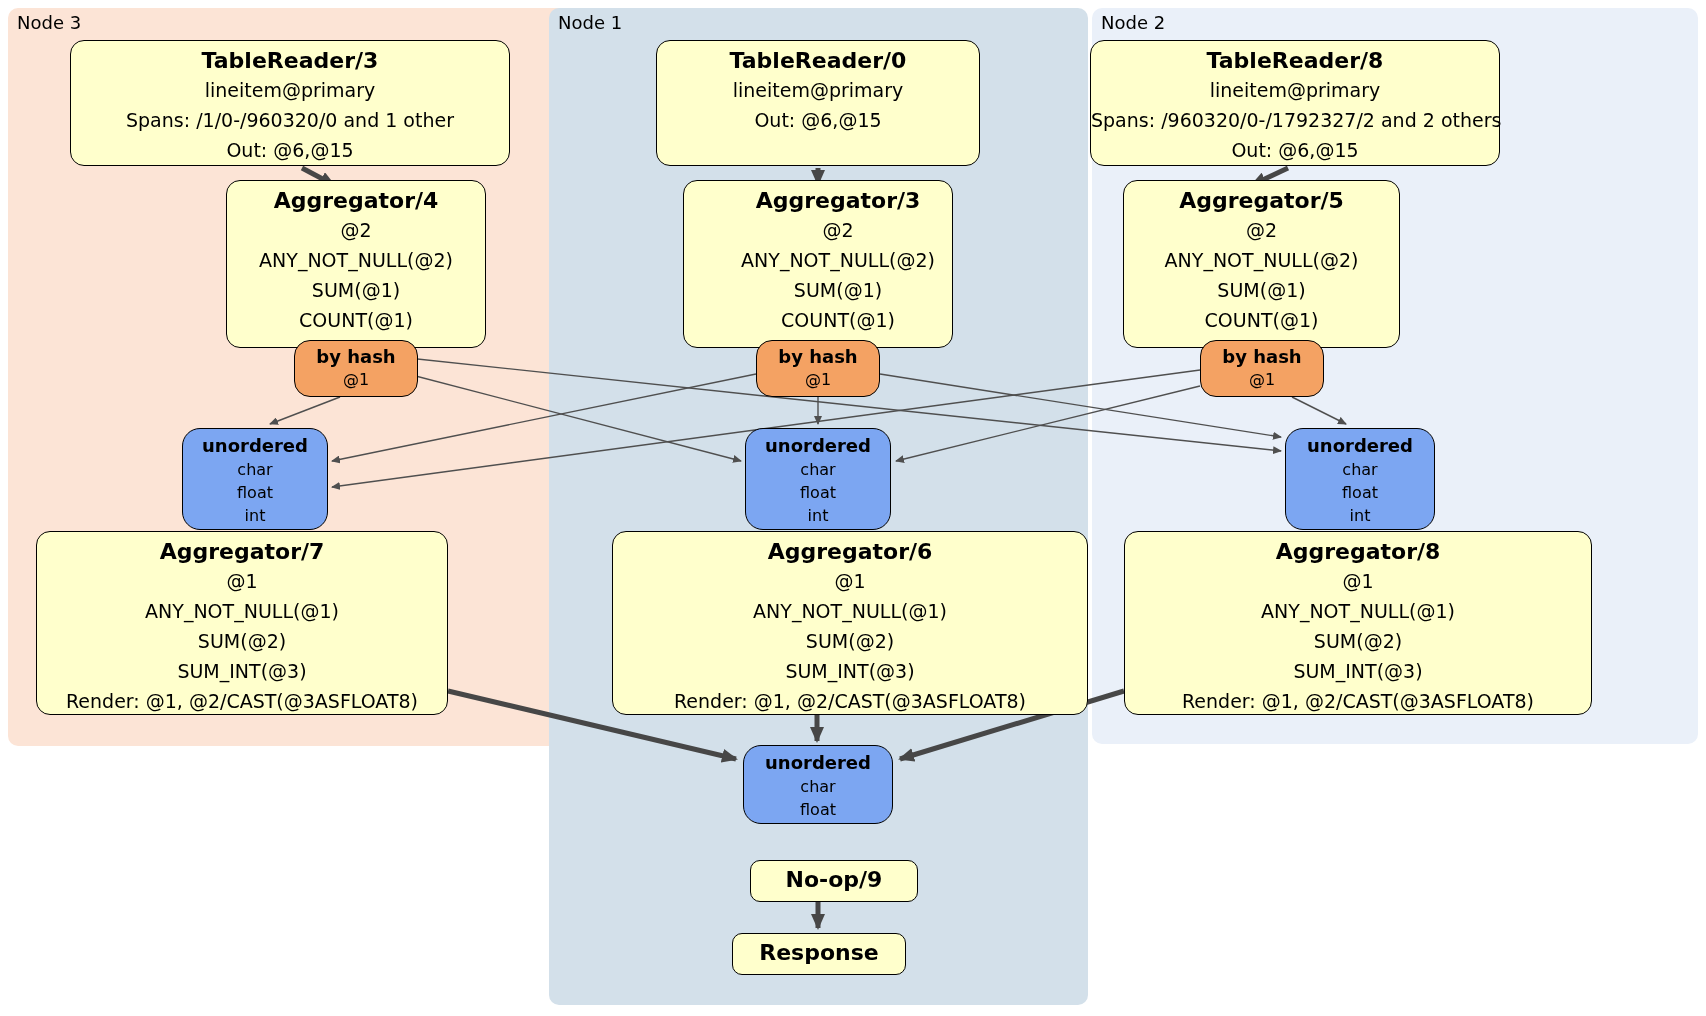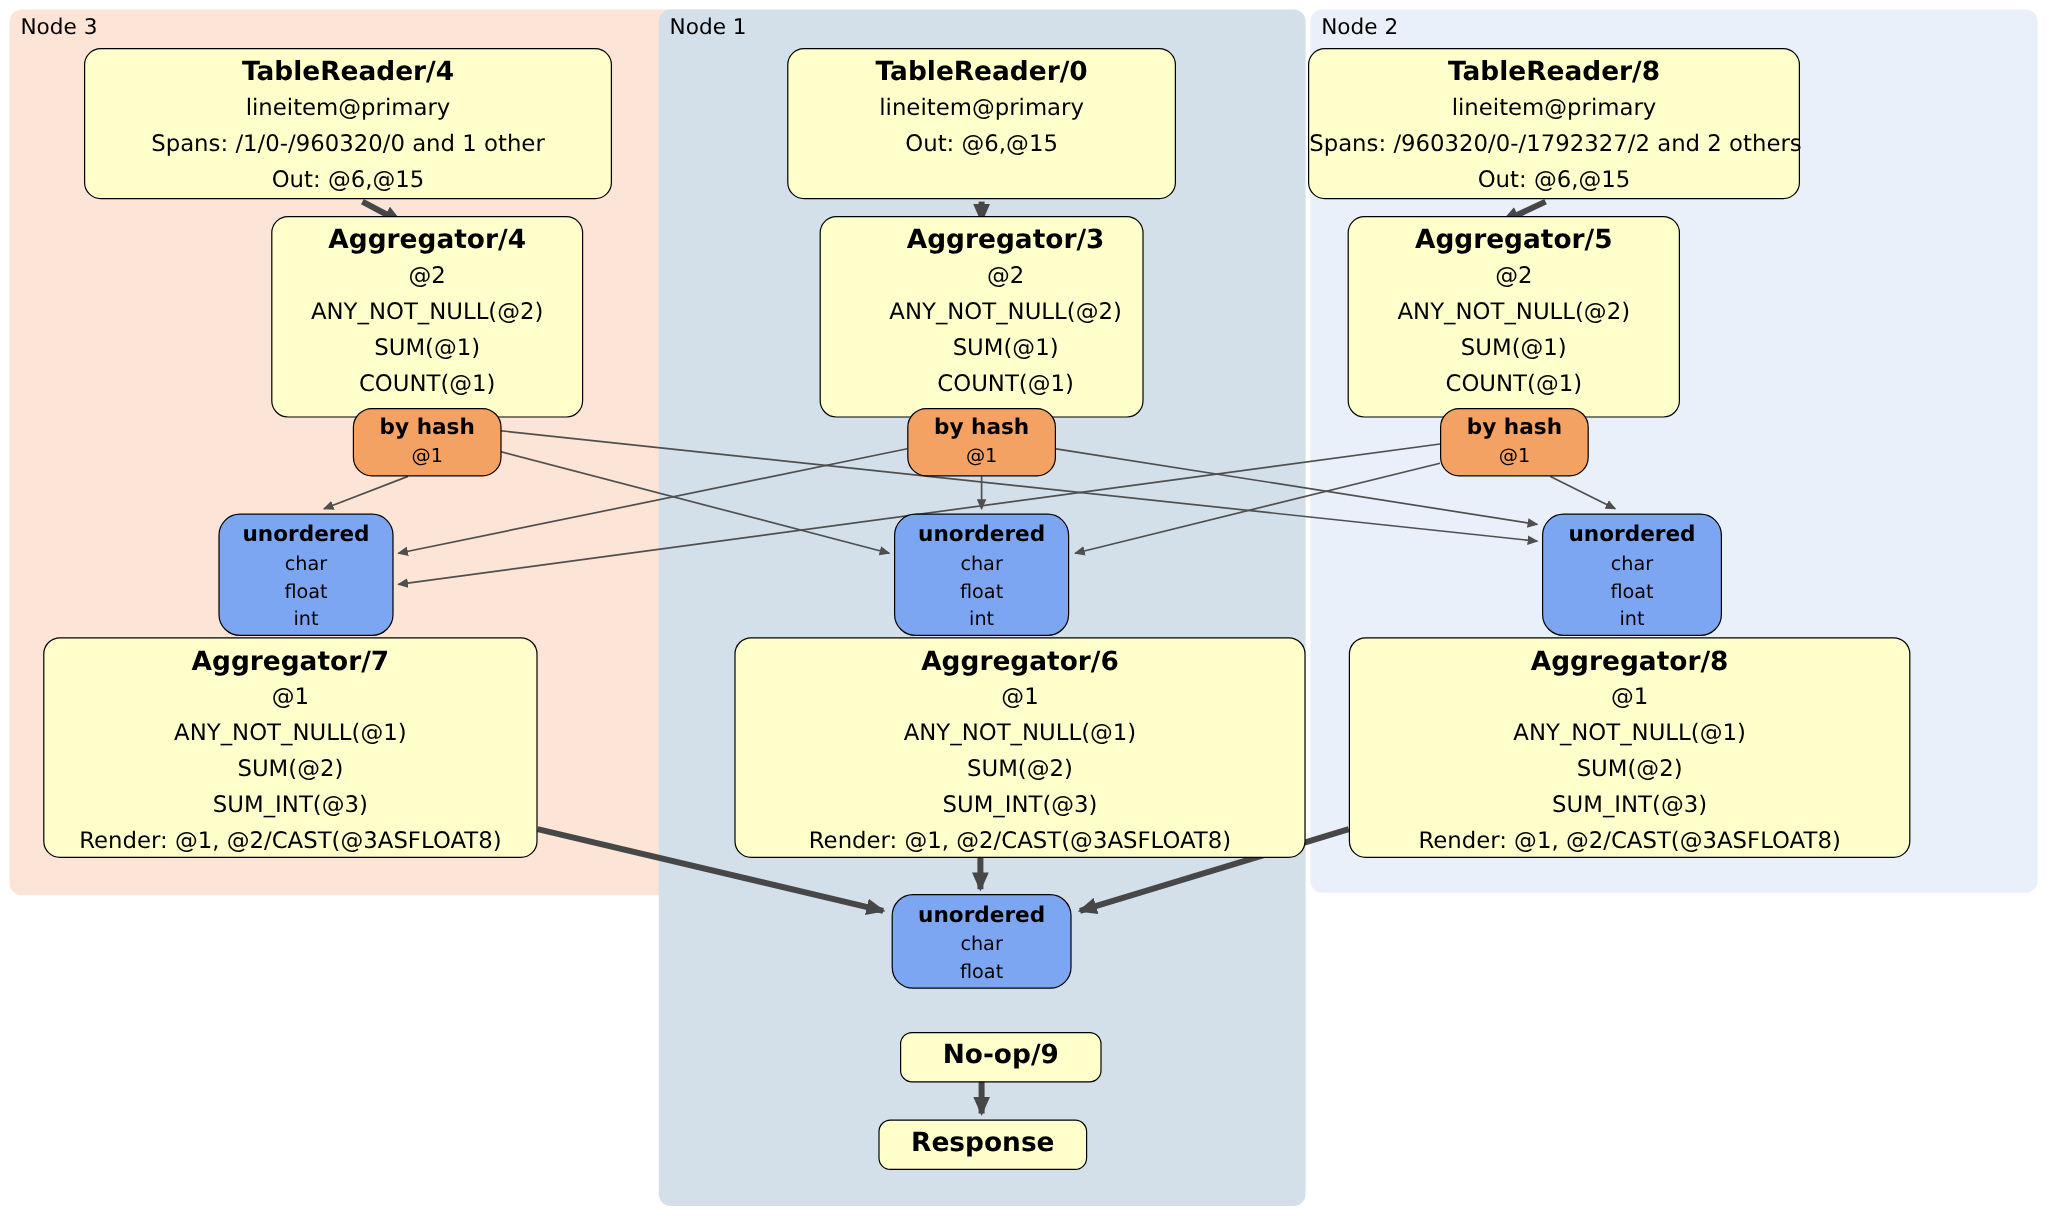--- a/index.html
+++ b/index.html
@@ -97,21 +97,21 @@
       <path d="M756,374 L332,461" marker-end="url(#ah-thin)"></path>
       <path d="M818,397 L818,424" marker-end="url(#ah-thin)"></path>
       <path d="M880,374 L1281,437" marker-end="url(#ah-thin)"></path>
       <path d="M1200,370 L332,487" marker-end="url(#ah-thin)"></path>
       <path d="M1200,386 L896,461" marker-end="url(#ah-thin)"></path>
       <path d="M1292,397 L1346,424" marker-end="url(#ah-thin)"></path>
     </g>
   </svg>
 
   <div class="box" id="tr1">
-    <div class="t">TableReader/4</div>
+    <div class="t">TableReader/3</div>
     <div class="l">lineitem@primary</div>
     <div class="l">Spans: /1/0-/960320/0 and 1 other</div>
     <div class="l">Out: @6,@15</div>
   </div>
   <div class="box" id="agg4">
     <div class="t">Aggregator/4</div>
     <div class="l">@2</div>
     <div class="l">ANY_NOT_NULL(@2)</div>
     <div class="l">SUM(@1)</div>
     <div class="l">COUNT(@1)</div>

